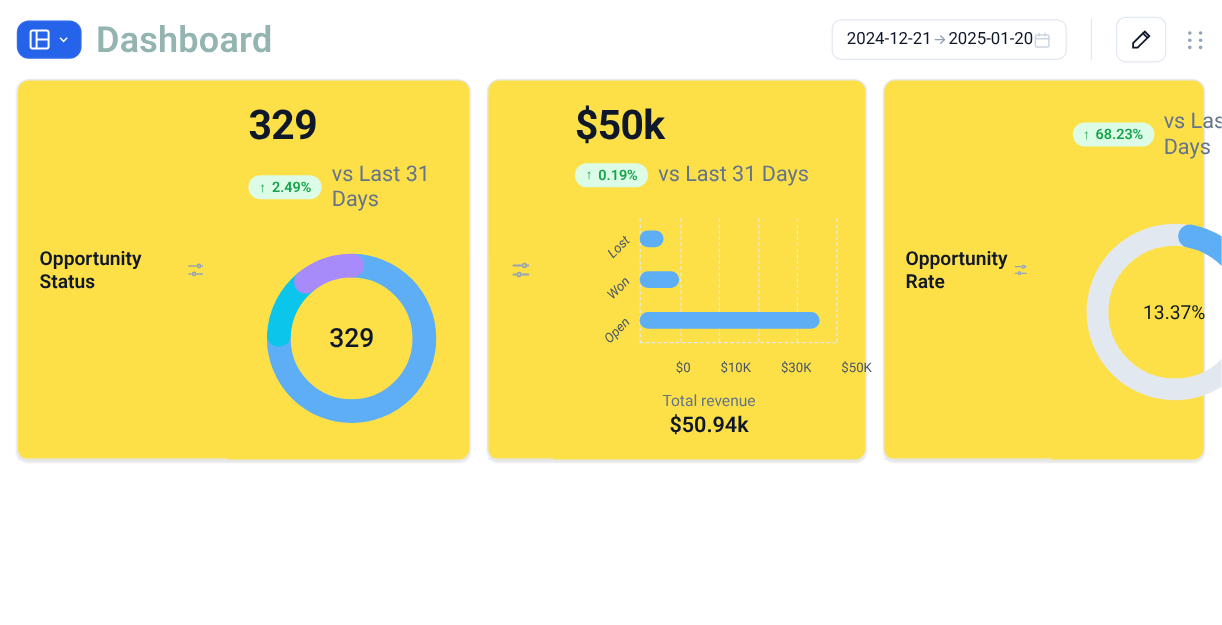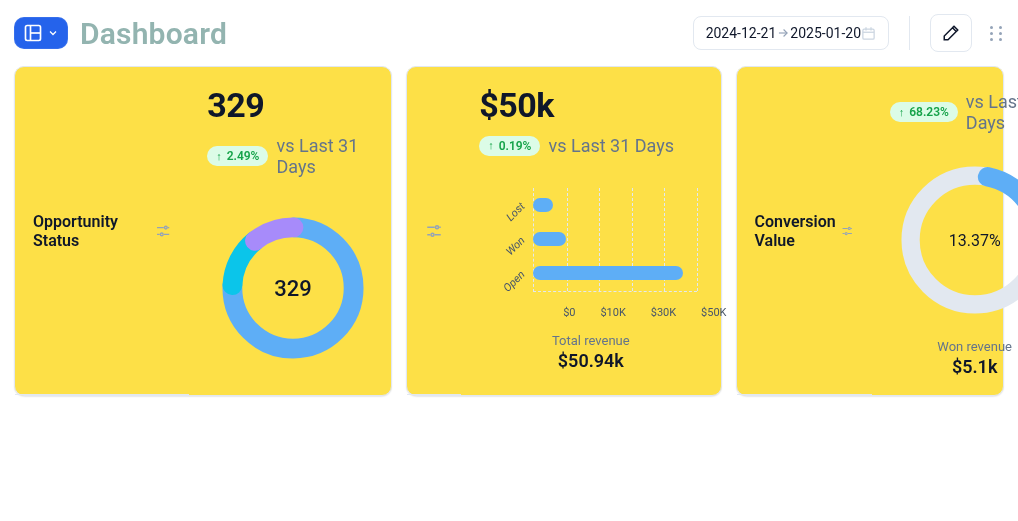--- a/index.html
+++ b/index.html
@@ -220,21 +220,21 @@
         <div class="foot">
           <div class="cap">Total revenue</div>
           <div class="val">$50.94k</div>
         </div>
       </div>
     </div>
   </div>
 
   <div class="card" style="flex:.85">
     <div class="card-hd">
-      <h3>Conversion Value</h3>
+      <h3>Opportunity Rate</h3>
       <svg class="sliders" width="18" height="18" viewBox="0 0 24 24" fill="none" stroke="currentColor" stroke-width="2">
           <path d="M3 7h10M19 7h2"></path>
           <circle cx="16" cy="7" r="2"></circle>
           <path d="M3 17h4M13 17h8"></path>
           <circle cx="10" cy="17" r="2"></circle>
         </svg>
     </div>
     <div class="card-bd">
       <div class="deltaRow">
         <span class="badge">
@@ -244,20 +244,16 @@
         <span class="vs">vs Last 31 Days</span>
       </div>
       <div class="chartZone" style="flex-direction:column;">
         <div class="gaugeBox">
           <svg width="170" height="170" viewBox="0 0 42 42">
             <circle cx="21" cy="21" r="15.915" fill="none" stroke="#e2e8f0" stroke-width="4.5"></circle>
             <circle cx="21" cy="21" r="15.915" fill="none" stroke="#5eaef6" stroke-width="4.8" stroke-dasharray="13.37 86.63" stroke-dashoffset="22" stroke-linecap="round"></circle>
           </svg>
           <div class="gaugeCenter">13.37%</div>
         </div>
-        <div class="foot">
-          <div class="cap">Won revenue</div>
-          <div class="val">$5.1k</div>
-        </div>
       </div>
     </div>
   </div>
 </div>
 
 </body></html>

